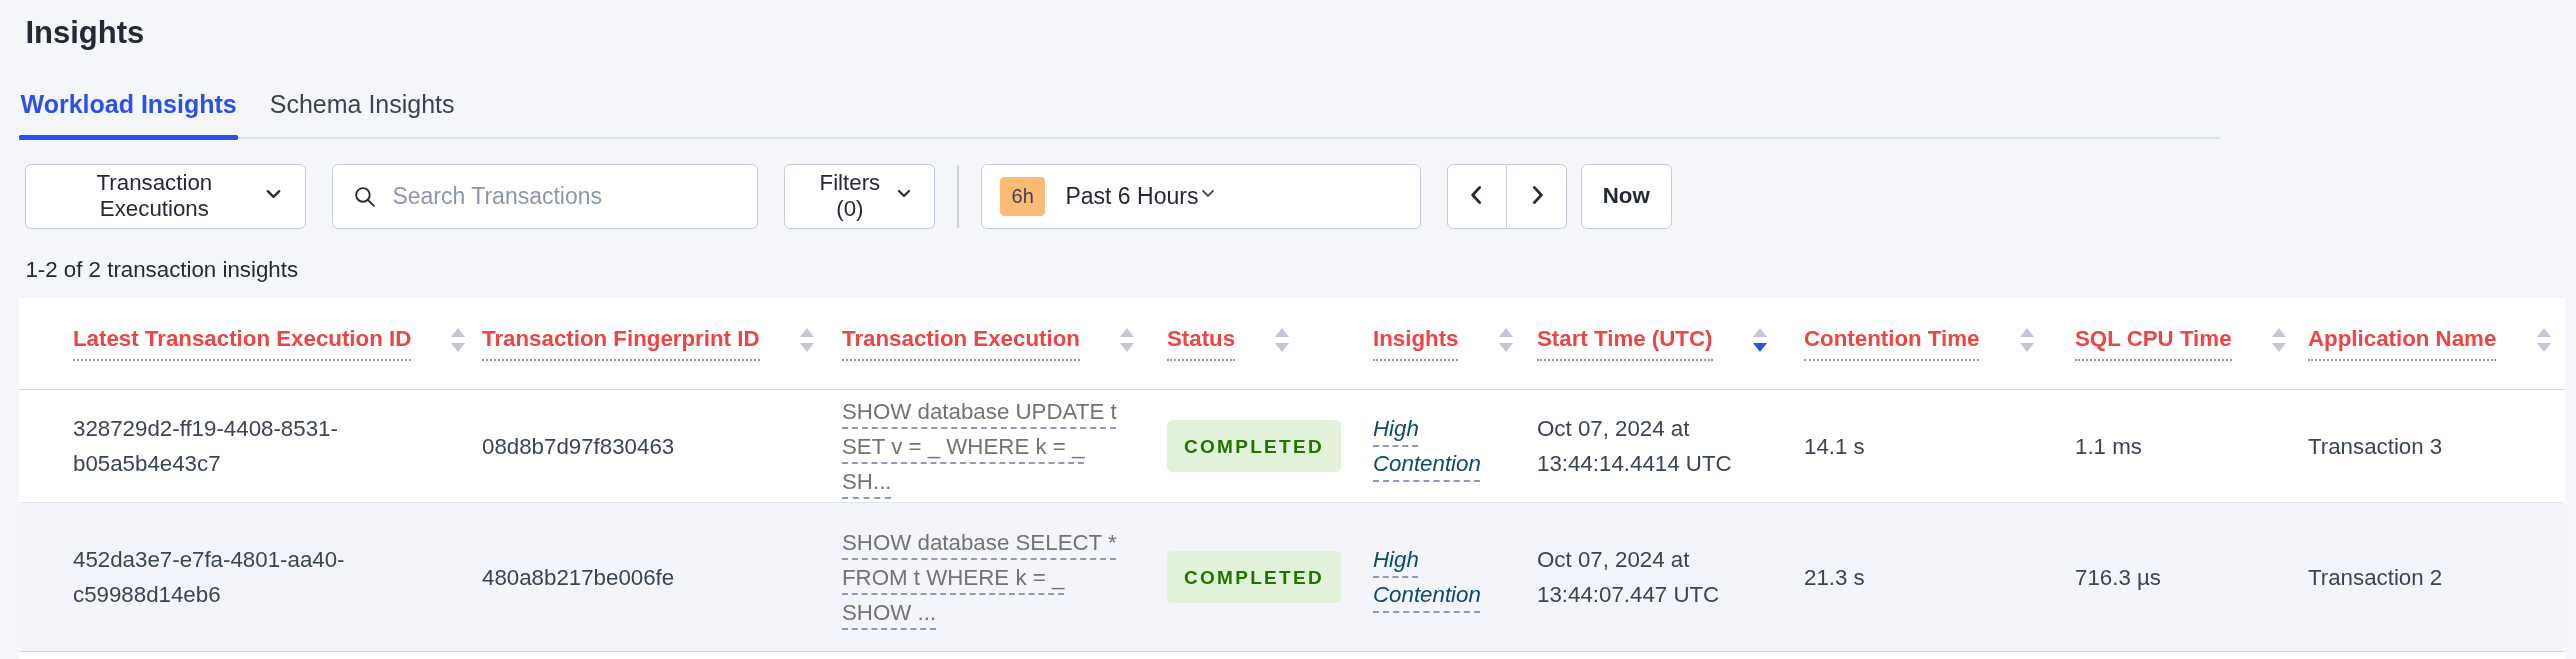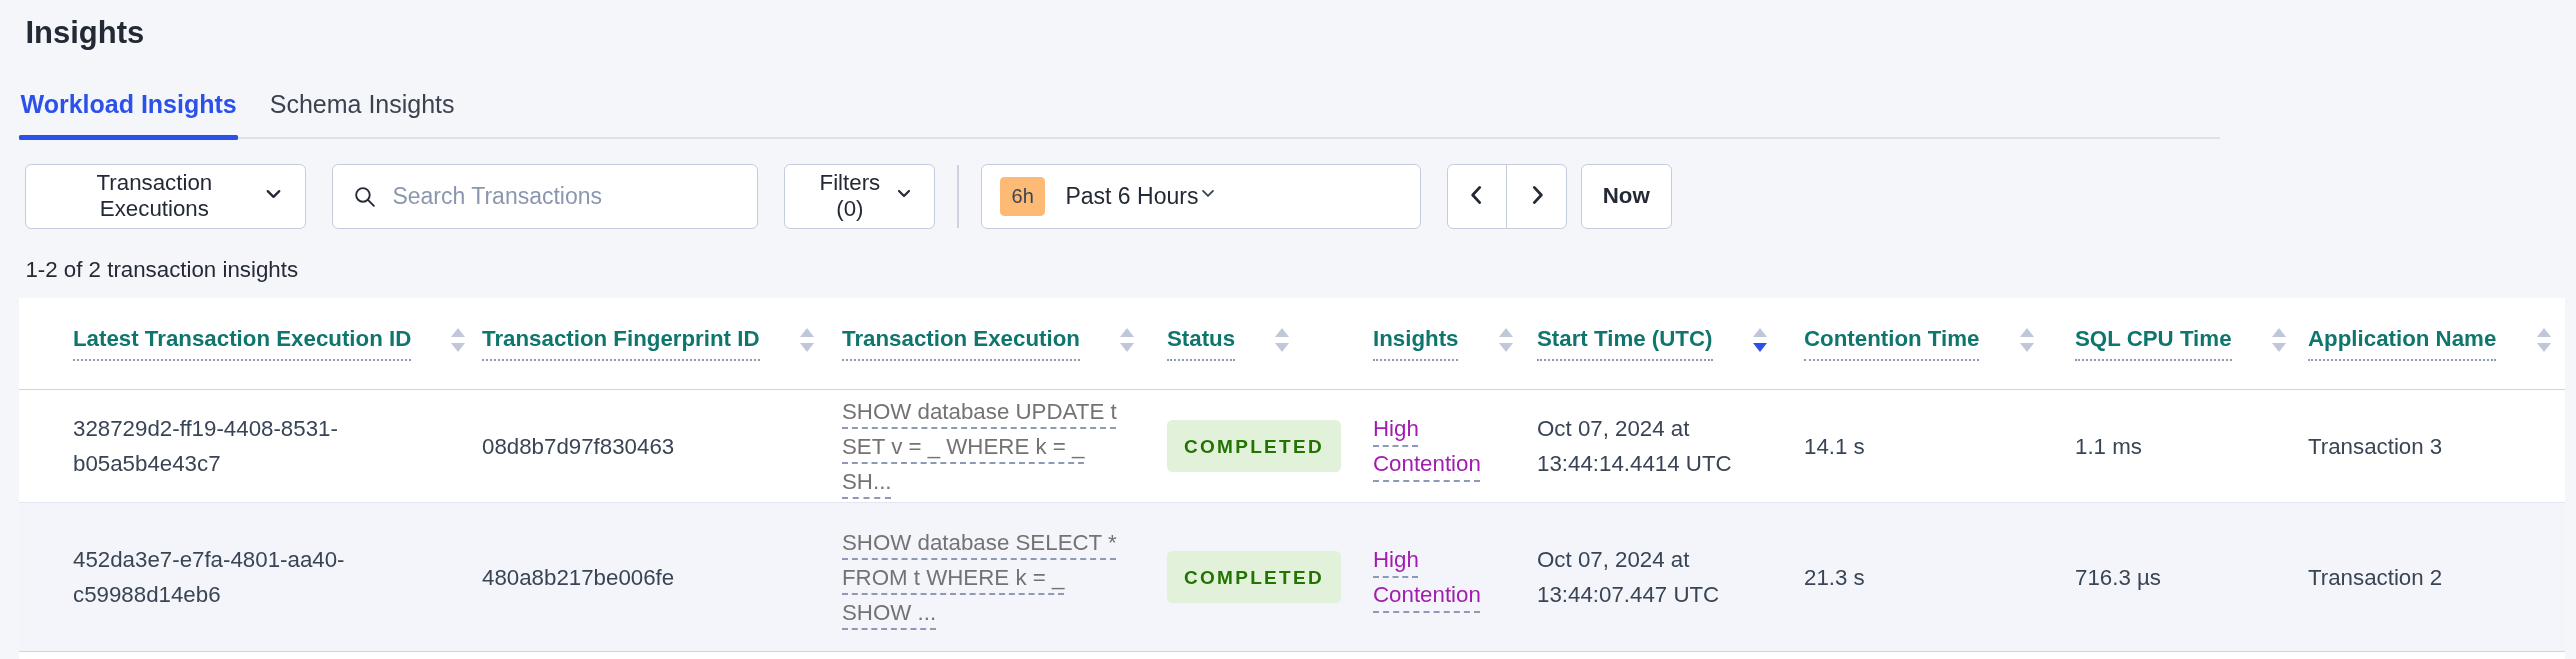--- a/index.html
+++ b/index.html
@@ -138,21 +138,21 @@
   col.c4 { width: 206px; } col.c5 { width: 164px; } col.c6 { width: 267px; }
   col.c7 { width: 271px; } col.c8 { width: 233px; } col.c9 { width: 258px; }
 
   th, td { text-align: left; padding-right: 23px; vertical-align: middle; }
   th:first-child, td:first-child { padding-left: 54px; }
 
   thead th {
     height: 89px;
     font-size: 22.3px;
     font-weight: 700;
-    color: #0f766e;
+    color: #ef4444;
     border-bottom: 1.5px solid #ced5e2;
     white-space: nowrap;
     cursor: pointer;
   }
   .th-label {
     display: inline-block;
     border-bottom: 2.3px dotted #8e9ab3;
     padding-bottom: 7px;
     vertical-align: middle;
   }
@@ -191,26 +191,27 @@
     color: #237300;
     font-size: 19px;
     font-weight: 700;
     letter-spacing: 2.3px;
     padding: 8.5px 17px;
     border-radius: 5.4px;
   }
   .insight-link {
     display: inline-block;
     max-width: 127px;
-    color: #a21caf;
+    color: #0c4a6e;
     text-decoration: underline dashed;
     text-decoration-color: #8d99b5;
     text-decoration-thickness: 1.5px;
     text-underline-offset: 8.5px;
     cursor: pointer;
+    font-style: italic;
   }
   .time-text { display: inline-block; max-width: 199px; }
 </style>
 </head>
 <body>
 
 <div class="page">
 
   <h1 class="page-title">Insights</h1>
 

